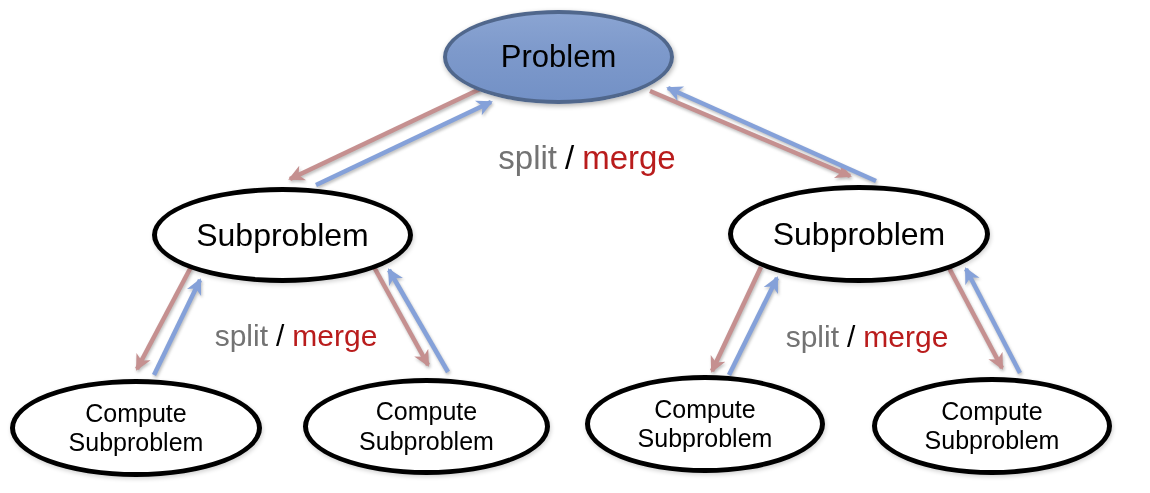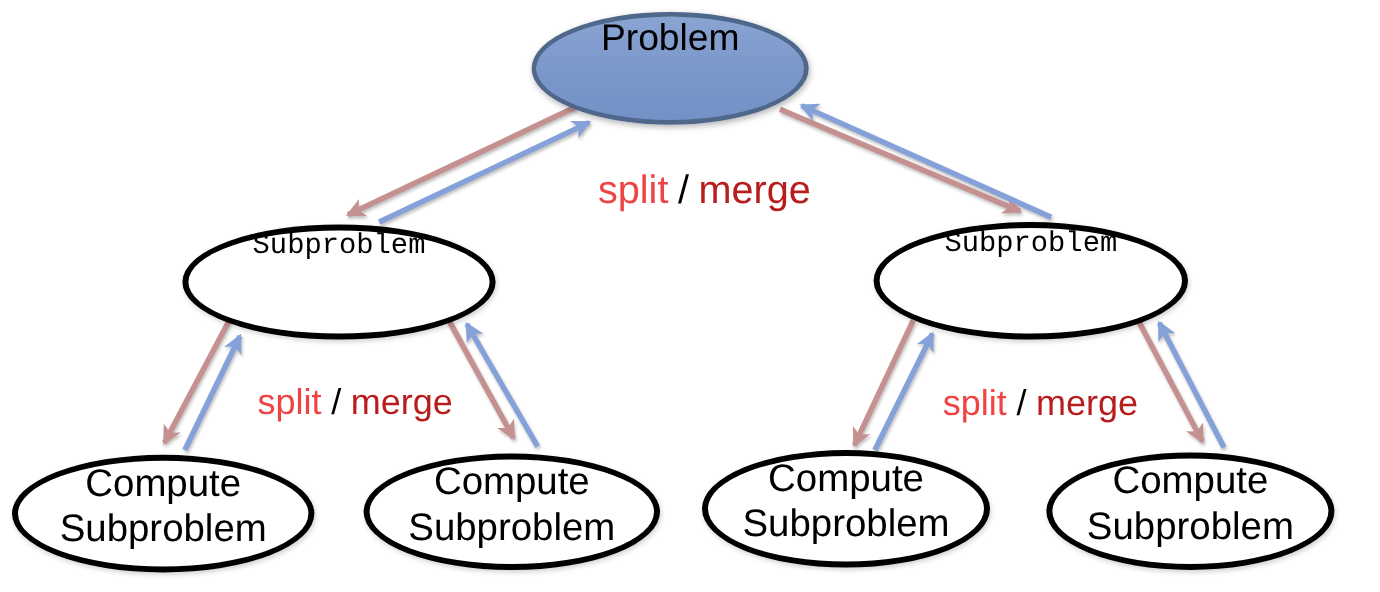--- a/index.html
+++ b/index.html
@@ -14,56 +14,57 @@
   svg.arrows {
     position: absolute;
     left: 0; top: 0;
     width: 1150px; height: 493px;
     filter: drop-shadow(1.5px 2px 1.5px rgba(110,110,110,0.45));
   }
   .node {
     position: absolute;
     border-radius: 50%;
     display: flex;
+    align-items: center;
     justify-content: center;
     text-align: center;
     color: #000000;
     box-sizing: border-box;
   }
   .node.root {
     left: 443px; top: 10px; width: 231px; height: 94px;
     background: linear-gradient(180deg, #8aa4d2 0%, #7d99cb 45%, #7391c6 100%);
     border: 4px solid #50678c;
     box-shadow: 1px 2px 5px rgba(0,0,0,0.30);
     font-size: 31px;
   }
   .node.mid, .node.leaf {
     background: #ffffff;
     border: 5px solid #000000;
     box-shadow: 1px 2px 4px rgba(0,0,0,0.18);
   }
-  .node.mid { font-size: 24px; font-family: Liberation Mono, monospace; }
-  .node.leaf { font-size: 32px; line-height: 1.18; }
+  .node.mid { font-size: 32px; }
+  .node.leaf { font-size: 25px; line-height: 1.18; }
   .node.leaf .leaf-text { display: inline-block; max-width: 200px; }
   #sub-left  { left: 152px; top: 187px; width: 261px; height: 96px; }
   #sub-right { left: 728px; top: 185px; width: 262px; height: 98px; }
   #leaf-1 { left: 10px;  top: 379px; width: 252px; height: 98px; }
   #leaf-2 { left: 303px; top: 378px; width: 247px; height: 97px; }
   #leaf-3 { left: 585px; top: 375px; width: 240px; height: 98px; }
   #leaf-4 { left: 872px; top: 377px; width: 240px; height: 98px; }
   .edge-label {
     position: absolute;
     transform: translate(-50%, -50%);
     white-space: nowrap;
     font-size: 30px;
   }
   .edge-label.top { left: 587px; top: 158px; font-size: 33px; }
   .edge-label.left  { left: 296px; top: 336px; }
   .edge-label.right { left: 867px; top: 337px; }
-  .edge-label .split { color: #ef4444; }
+  .edge-label .split { color: #737373; }
   .edge-label .slash { color: #000000; margin: 0 8px; }
   .edge-label .merge { color: #b91c1c; }
 </style>
 </head>
 <body>
 
 <div class="stage">
 
   <svg class="arrows" viewBox="0 0 1150 493" xmlns="http://www.w3.org/2000/svg">
     <defs>

